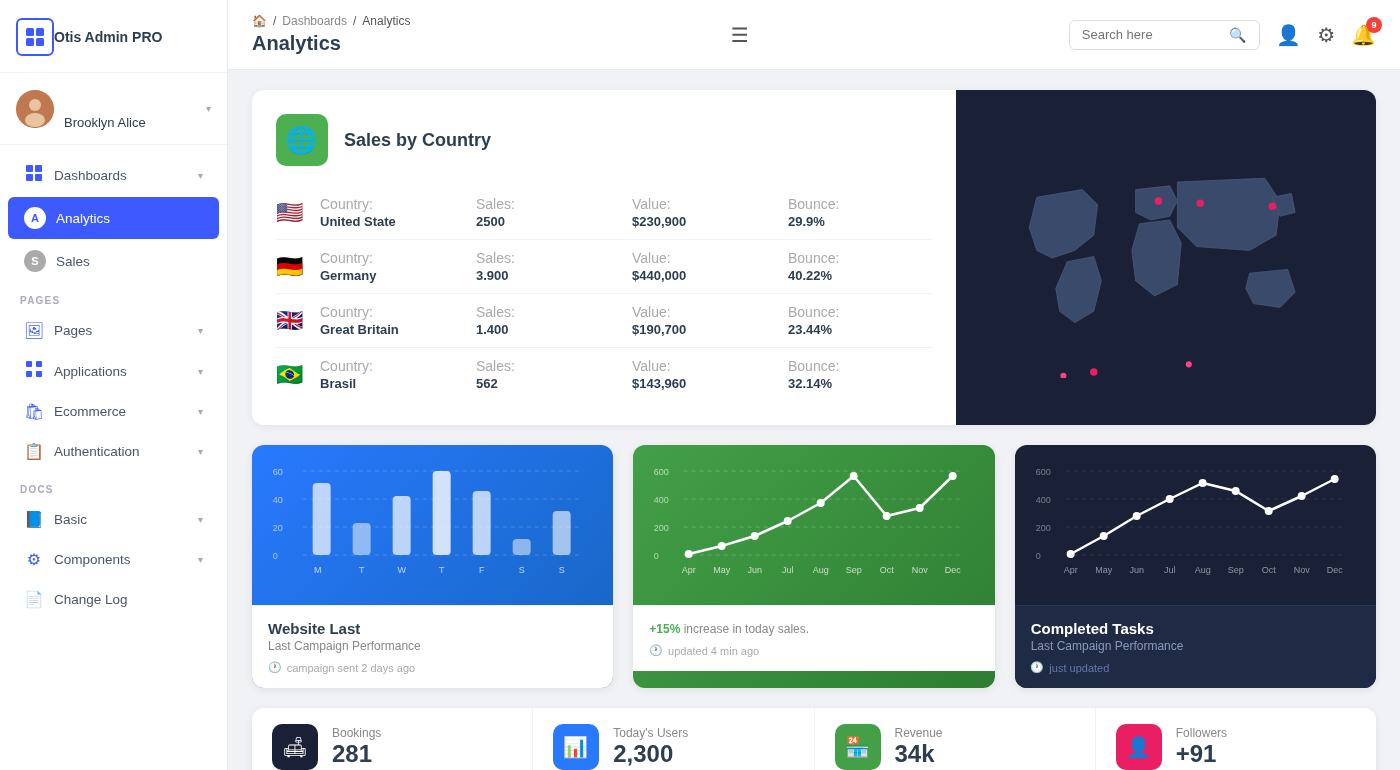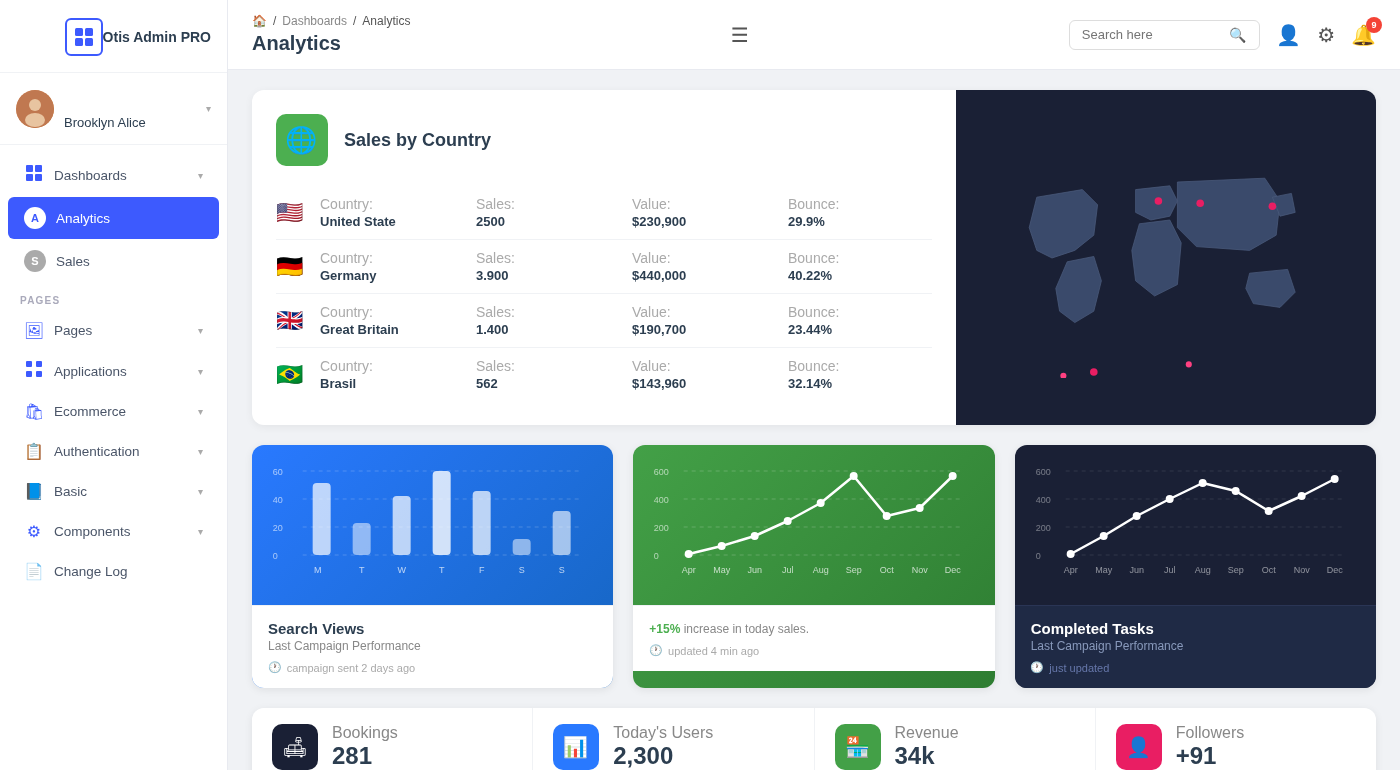--- a/index.html
+++ b/index.html
@@ -14,21 +14,20 @@
       display: flex;
       flex-direction: column;
       border-right: 1px solid #e8eaf0;
       overflow-y: auto;
     }
     .sidebar-logo {
       display: flex;
       align-items: center;
       padding: 18px 16px 16px;
       border-bottom: 1px solid #f0f2f5;
-      justify-content: flex-end;
     }
     .logo-icon {
       width: 38px; height: 38px;
       border: 2px solid #3d5afe;
       border-radius: 6px;
       display: flex; align-items: center; justify-content: center;
       color: #3d5afe; font-size: 18px;
     }
     .logo-text { font-size: 14px; font-weight: 700; color: #2c3e50; }
 
@@ -191,21 +190,21 @@
     .stat-item:last-child { border-right: none; }
     .stat-icon-wrap {
       width: 46px; height: 46px; border-radius: 10px;
       display: flex; align-items: center; justify-content: center;
       font-size: 20px; color: #fff; flex-shrink: 0;
     }
     .stat-icon-wrap.dark { background: #1a2035; }
     .stat-icon-wrap.blue { background: #2979ff; }
     .stat-icon-wrap.green { background: #43a047; }
     .stat-icon-wrap.pink { background: #e91e63; }
-    .stat-label { font-size: 16px; color: #888; }
+    .stat-label { font-size: 12px; color: #888; }
     .stat-value { font-size: 24px; font-weight: 800; color: #2c3e50; }
 
   </style>
 </head>
 <body>
 
 <div class="sidebar">
   <div class="sidebar-logo">
     <div class="logo-icon">
       <svg width="22" height="22" viewBox="0 0 22 22" fill="none">
@@ -278,20 +277,21 @@
       <span class="nav-icon">🛍</span>
       <span>Ecommerce</span>
       <span class="nav-chevron">▾</span>
     </div>
     <div class="nav-item">
       <span class="nav-icon">📋</span>
       <span>Authentication</span>
       <span class="nav-chevron">▾</span>
     </div>
 
+    <div class="nav-section-label">DOCS</div>
     <div class="nav-item">
       <span class="nav-icon">📘</span>
       <span>Basic</span>
       <span class="nav-chevron">▾</span>
     </div>
     <div class="nav-item">
       <span class="nav-icon">⚙</span>
       <span>Components</span>
       <span class="nav-chevron">▾</span>
     </div>
@@ -481,21 +481,21 @@
             <text x="45" y="112" fill="rgba(255,255,255,0.7)" font-size="9" text-anchor="middle">M</text>
             <text x="89" y="112" fill="rgba(255,255,255,0.7)" font-size="9" text-anchor="middle">T</text>
             <text x="129" y="112" fill="rgba(255,255,255,0.7)" font-size="9" text-anchor="middle">W</text>
             <text x="169" y="112" fill="rgba(255,255,255,0.7)" font-size="9" text-anchor="middle">T</text>
             <text x="209" y="112" fill="rgba(255,255,255,0.7)" font-size="9" text-anchor="middle">F</text>
             <text x="249" y="112" fill="rgba(255,255,255,0.7)" font-size="9" text-anchor="middle">S</text>
             <text x="289" y="112" fill="rgba(255,255,255,0.7)" font-size="9" text-anchor="middle">S</text>
           </svg>
         </div>
         <div class="chart-footer">
-          <div class="chart-title">Search Views</div>
+          <div class="chart-title">Website Last</div>
           <div class="chart-subtitle">Last Campaign Performance</div>
           <div class="chart-meta">
             <span>🕐</span>
             <span>campaign sent 2 days ago</span>
           </div>
         </div>
       </div>
 
       <div class="chart-card green">
         <div class="chart-body">

